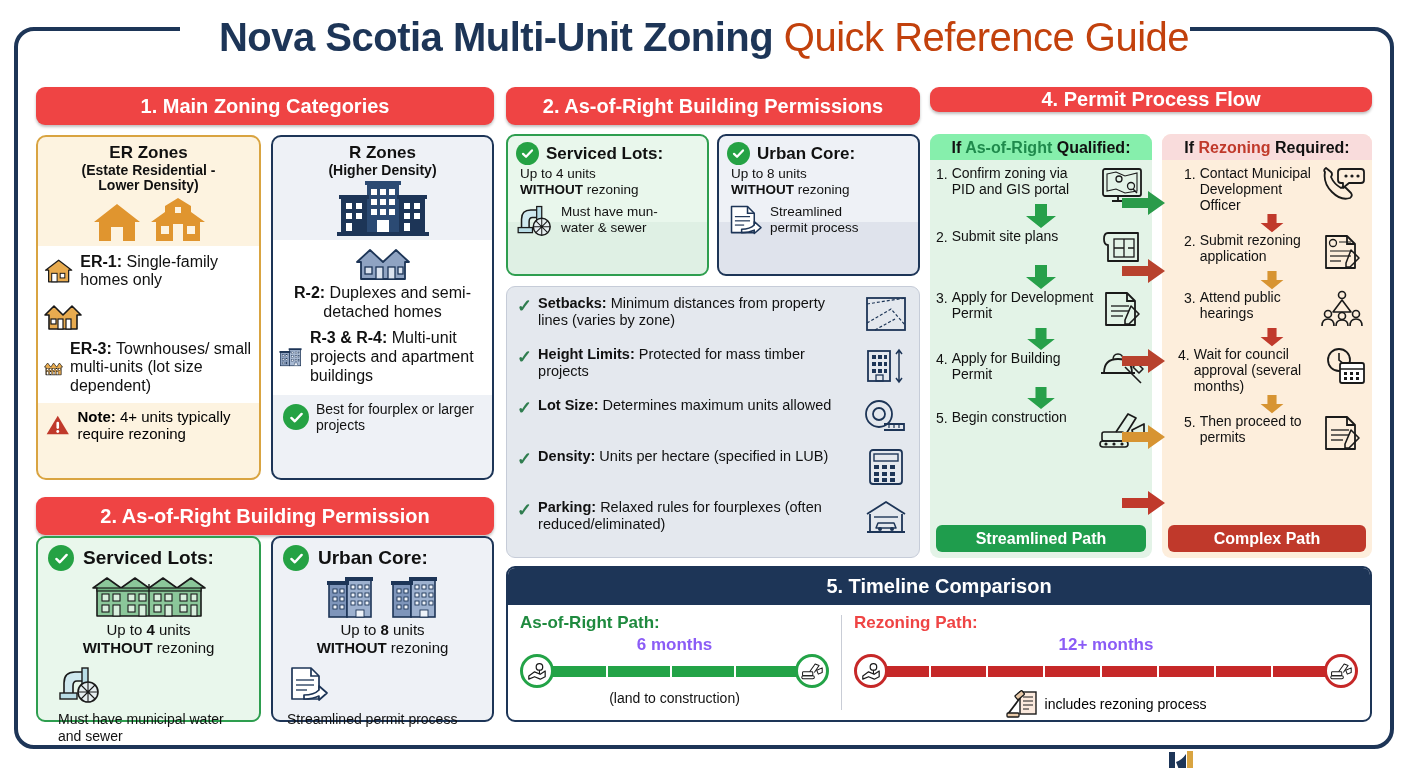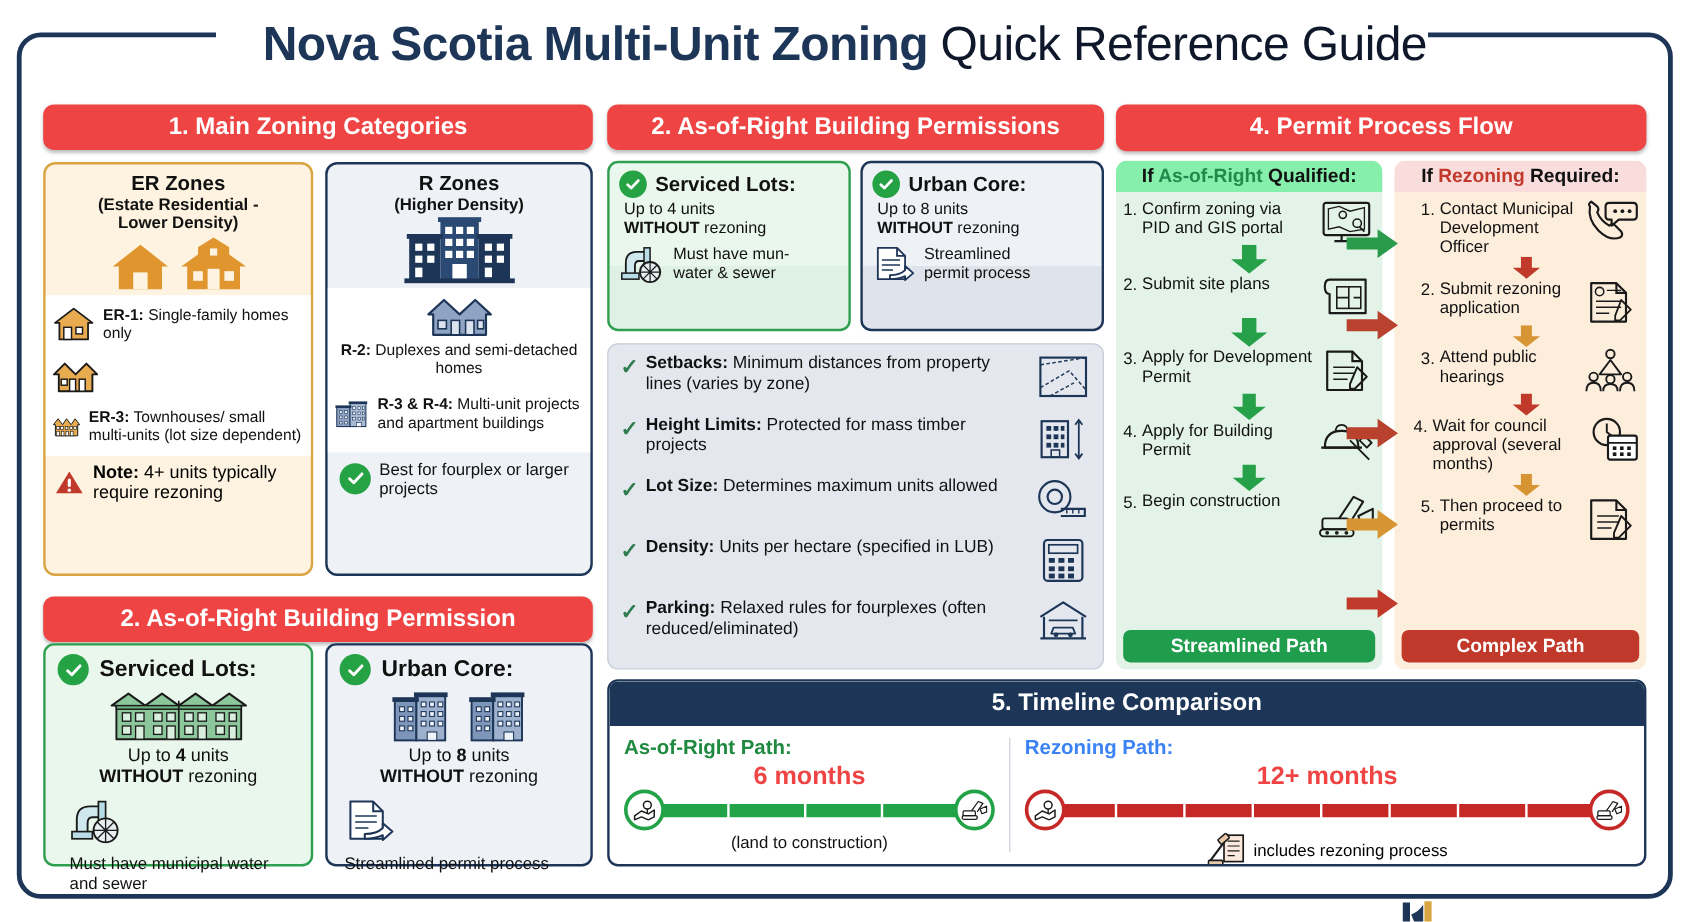--- a/index.html
+++ b/index.html
@@ -23,21 +23,21 @@
     position: absolute; left: 180px; top: 12px;
     width: 1010px; height: 34px; background: #fff;
   }
   .title {
     position: absolute; left: 0; top: 15px; width: 1408px;
     text-align: center; white-space: nowrap;
     font-size: 40px; font-weight: bold; letter-spacing: -0.5px;
     z-index: 5;
   }
   .title .t1 { color: #1d3557; }
-  .title .t2 { color: #0f172a; font-weight: normal; }
+  .title .t2 { color: #c2410c; font-weight: normal; }
 
   
   .pill {
     background: #ef4444; color:#fff; border-radius: 9px;
     font-size: 20px; font-weight: bold; text-align:center;
     display:flex; align-items:center; justify-content:center;
     box-shadow: 0 2px 3px rgba(0,0,0,.25);
   }
 
   
@@ -51,21 +51,21 @@
     position:absolute; left:271px; top:135px; width:223px; height:345px;
     border:2px solid #1d3557; border-radius:10px;
     background:#eef1f6; overflow:hidden;
   }
   .card-title { text-align:center; font-weight:bold; color:#111; padding-top:6px; }
   .card-title .big { font-size:17px; display:block; }
   .card-title .sub { font-size:14px; display:block; line-height:1.1; }
   .band-white { background:#fff; }
 
   .row { display:flex; align-items:center; gap:7px; padding:4px 6px; }
-  .row .txt { font-size:13px; line-height:1.16; color:#111; }
+  .row .txt { font-size:16px; line-height:1.16; color:#111; }
   .row .txt b { font-weight:bold; }
 
   .note-row { display:flex; align-items:center; gap:8px; padding:5px 8px; }
   .note-row .txt { font-size:15px; line-height:1.16; }
 
   .col1-header2 { position:absolute; left:36px; top:497px; width:458px; height:38px; }
   .panel-green {
     position:absolute; left:36px; top:536px; width:225px; height:186px;
     border:2px solid #2e9e4f; border-radius:9px; background:#e9f7ec;
   }
@@ -108,21 +108,21 @@
     border:1px solid #c6ccd8; border-radius:9px; background:#e4e8ee;
     padding:8px 10px 0 10px;
   }
   .cl-item { display:flex; align-items:flex-start; gap:6px; margin-bottom:5px; height:46px; }
   .cl-tick { color:#2f7d4f; font-size:18px; font-weight:bold; line-height:1.0; flex:0 0 auto; padding-top:2px; }
   .cl-text { font-size:14.5px; line-height:1.2; color:#111; flex:1 1 auto; }
   .cl-text b { font-weight:bold; }
   .cl-icon { flex:0 0 auto; width:46px; display:flex; align-items:center; justify-content:center; }
 
   
-  .col3-header { position:absolute; left:930px; top:87px; width:442px; height:39px; }
+  .col3-header { position:absolute; left:930px; top:87px; width:442px; height:25px; }
   .flow-green {
     position:absolute; left:930px; top:134px; width:222px; height:424px;
     border-radius:9px; background:#e3f3e7; overflow:hidden;
   }
   .flow-red {
     position:absolute; left:1162px; top:134px; width:210px; height:424px;
     border-radius:9px; background:#fdeedc; overflow:hidden;
   }
   .flow-title { text-align:center; font-size:16px; font-weight:bold; padding:5px 0 3px 0; color:#111; }
   .flow-title.g { background:#86efac; }
@@ -151,22 +151,22 @@
   .tl-header {
     height:37px; background:#1d3557; color:#fff;
     font-size:20px; font-weight:bold; display:flex; align-items:center; justify-content:center;
   }
   .tl-body { display:flex; height:115px; }
   .tl-left { width:333px; padding:8px 12px 0 12px; position:relative; }
   .tl-div { width:1px; background:#c9cdd6; margin:10px 0; }
   .tl-right { flex:1; padding:8px 12px 0 12px; position:relative; }
   .tl-label { font-size:17px; font-weight:bold; }
   .tl-label.g { color:#1f8a3f; }
-  .tl-label.r { color:#3b82f6; }
-  .tl-dur { text-align:center; font-size:21px; font-weight:bold; color:#ef4444; margin-top:2px; }
+  .tl-label.r { color:#ef4444; }
+  .tl-dur { text-align:center; font-size:17px; font-weight:bold; color:#8b5cf6; margin-top:2px; }
   .tl-track { position:relative; height:32px; display:flex; align-items:center; }
   .tl-bar { position:absolute; left:30px; right:30px; height:11px; border-radius:1px; }
   .tl-bar.g { background:#23a347; }
   .tl-bar.r { background:#c62828; }
   .tl-end {
     position:absolute; width:34px; height:34px; border-radius:50%;
     background:#fff; display:flex; align-items:center; justify-content:center;
   }
   .tl-end.g { border:3px solid #23a347; }
   .tl-end.r { border:3px solid #c62828; }

